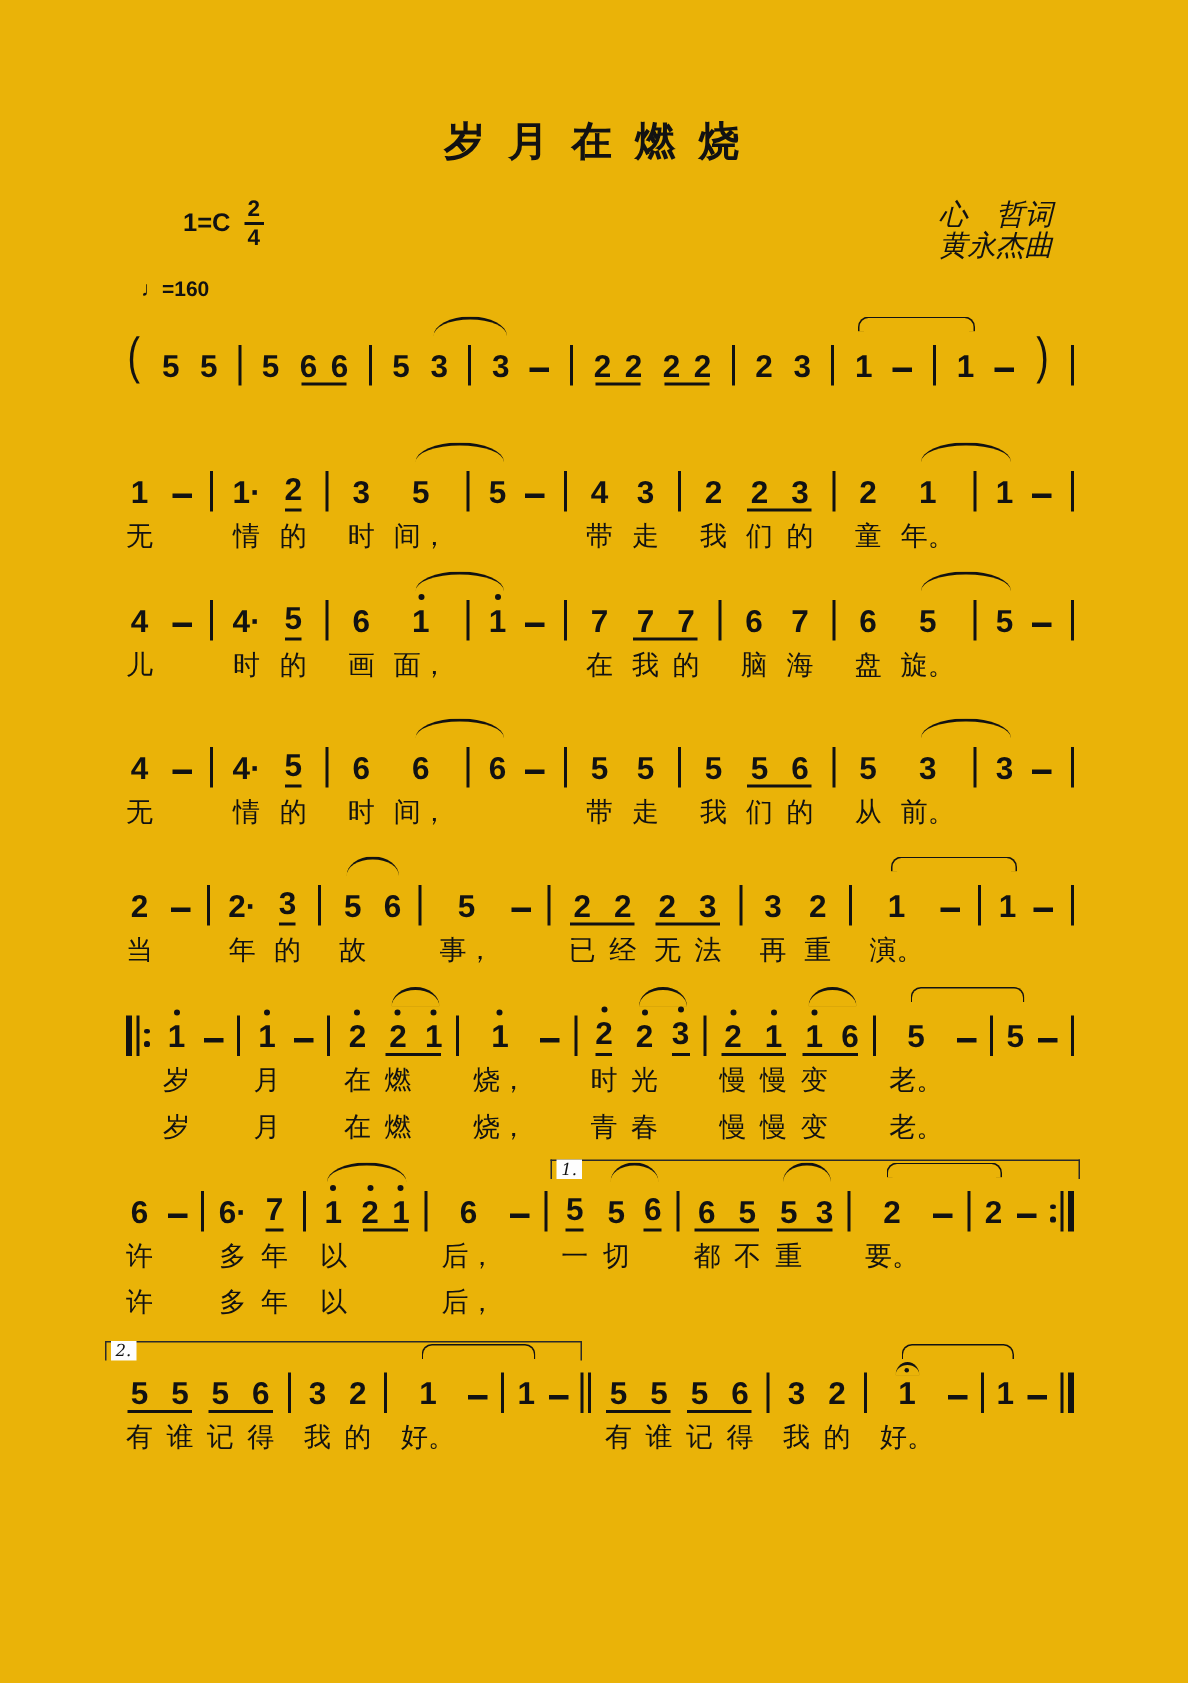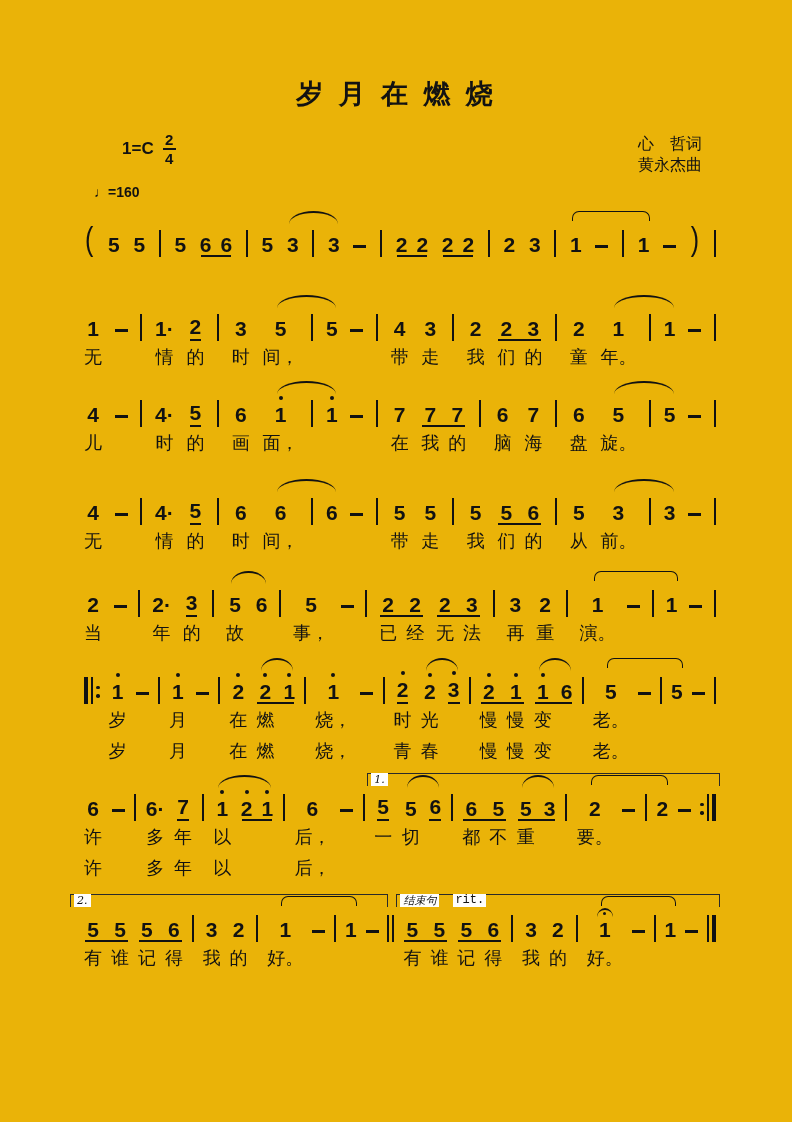--- a/index.html
+++ b/index.html
@@ -6,21 +6,21 @@
   .page{position:relative;width:792px;height:1122px;margin:0 auto;background:#eab308;
         font-family:"Liberation Sans",sans-serif;color:#121212;overflow:hidden;}
   .title{position:absolute;top:58px;left:0;width:100%;text-align:center;
          font-family:"DejaVu Serif",serif;font-size:27px;letter-spacing:3px;}
   .keysig{position:absolute;top:132px;left:94px;display:flex;align-items:center;gap:9px;
           font-size:17px;font-weight:bold;margin-left:28px;}
   .frac{display:inline-flex;flex-direction:column;align-items:center;line-height:1;
         font-size:15px;font-weight:bold;}
   .frac .fb{width:13px;height:2px;background:#121212;margin:1px 0;}
   .credits{position:absolute;top:133px;right:90px;font-family:"DejaVu Serif",serif;
-           font-size:16px;line-height:21px;text-align:left;}
+           font-size:19px;line-height:21px;text-align:left;font-style:italic;}
   .tempo{position:absolute;top:184px;left:94px;font-size:14px;font-weight:bold;}
 
   .sys{position:absolute;left:84px;width:632px;padding-top:24px;}
   .s1{top:199px}.s2{top:283px}.s3{top:369px}.s4{top:467px}
   .s5{top:559px}.s6{top:646px}.s7{top:741px;padding-top:46px}.s8{top:862px;padding-top:46px}
   .srow{display:flex;justify-content:space-between;align-items:flex-start;}
   .tok{display:inline-flex;flex-shrink:0;}
   .col{flex-direction:column;align-items:center;}
   .ns{display:flex;flex-direction:column;align-items:center;justify-content:flex-end;height:34px;}
   .dg{font-weight:bold;font-size:21px;line-height:24px;}
@@ -1565,19 +1565,15 @@
               <span class="barg thick"></span>
             </span>
             <span class="ly"></span>
           </span>
         </div>
         <div class="tie" style="left: 197.344px; width: 73.5156px; top: 34px;"></div>
         <div class="tie" style="left: 516.719px; width: 73.5156px; top: 34px;"></div>
         <div class="volta" style="left: -14px; width: 318.094px; top: 32px;">
           <span class="vlab">2.</span>
         </div>
-        <div class="volta" style="left: 312.375px; width: 323.625px; top: 32px;">
-          <span class="vlab">结束句</span>
-          <span class="vlab2">rit.</span>
-        </div>
       </div>
     </div>
 </div>
 
 </body></html>

